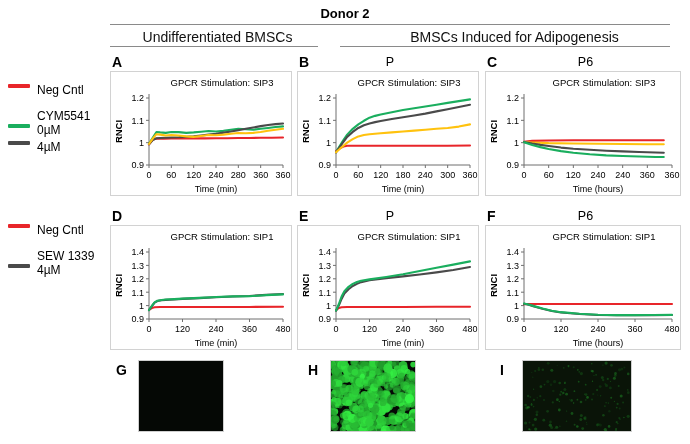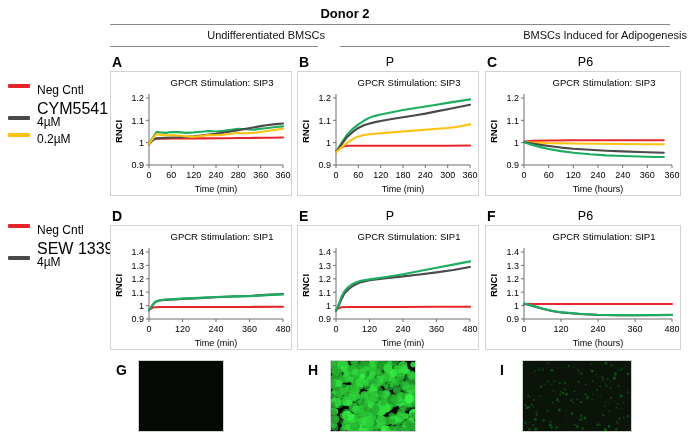--- a/index.html
+++ b/index.html
@@ -12,29 +12,29 @@
 
   .abs{position:absolute;}
 
   
   .donor-title{
     left:0;top:6px;width:690px;text-align:center;
     font-size:13px;font-weight:bold;letter-spacing:0px;
   }
   .rule{background:#8a8a8a;height:1px;}
   .grouphdr{
-    font-size:11px;text-align:right;color:#111;white-space:nowrap;
+    font-size:14px;text-align:center;color:#111;white-space:nowrap;
   }
 
   
   .legend{width:104px;}
   .legrow{display:flex;align-items:flex-start;height:17px;}
   .swatch{width:22px;height:4px;border-radius:1px;flex:0 0 22px;margin-right:7px;}
   .legtext{font-size:12px;line-height:13px;white-space:nowrap;}
-  .legsub{font-size:16px;line-height:15px;margin-left:29px;white-space:nowrap;}
+  .legsub{font-size:12px;line-height:15px;margin-left:29px;white-space:nowrap;margin-top:8px;}
 
   
   .plabel{font-size:14px;font-weight:bold;}
   .subhdr{font-size:12.5px;text-align:center;}
   .panelbox{
     border:1px solid #d2d2d2;background:#fff;box-sizing:border-box;
   }
 
   
   .micro{border:1px solid #cfcfcf;box-sizing:border-box;background:#000;}
@@ -54,26 +54,26 @@
   <div class="abs grouphdr" style="left:342px;top:29px;width:345px;">BMSCs Induced for Adipogenesis</div>
   <div class="abs rule" style="left:340px;top:46px;width:330px;"></div>
 
   <div class="abs legend" style="left:8px;top:84px;">
     <div class="legrow">
       <span class="swatch" style="background:#e8252a"></span>
       <span class="legtext">Neg Cntl</span>
     </div>
     <div class="legsub">CYM5541</div>
     <div class="legrow">
+      <span class="swatch" style="background:#1aae5e"></span>
+      <span class="legtext">0µM</span>
+    </div>
+    <div class="legrow">
       <span class="swatch" style="background:#4a4a4a"></span>
       <span class="legtext">4µM</span>
-    </div>
-    <div class="legrow">
-      <span class="swatch" style="background:#ffc20e"></span>
-      <span class="legtext">0.2µM</span>
     </div>
   </div>
 
   <div class="abs legend" style="left:8px;top:224px;">
     <div class="legrow">
       <span class="swatch" style="background:#e8252a"></span>
       <span class="legtext">Neg Cntl</span>
     </div>
     <div class="legsub">SEW 1339</div>
     <div class="legrow">

